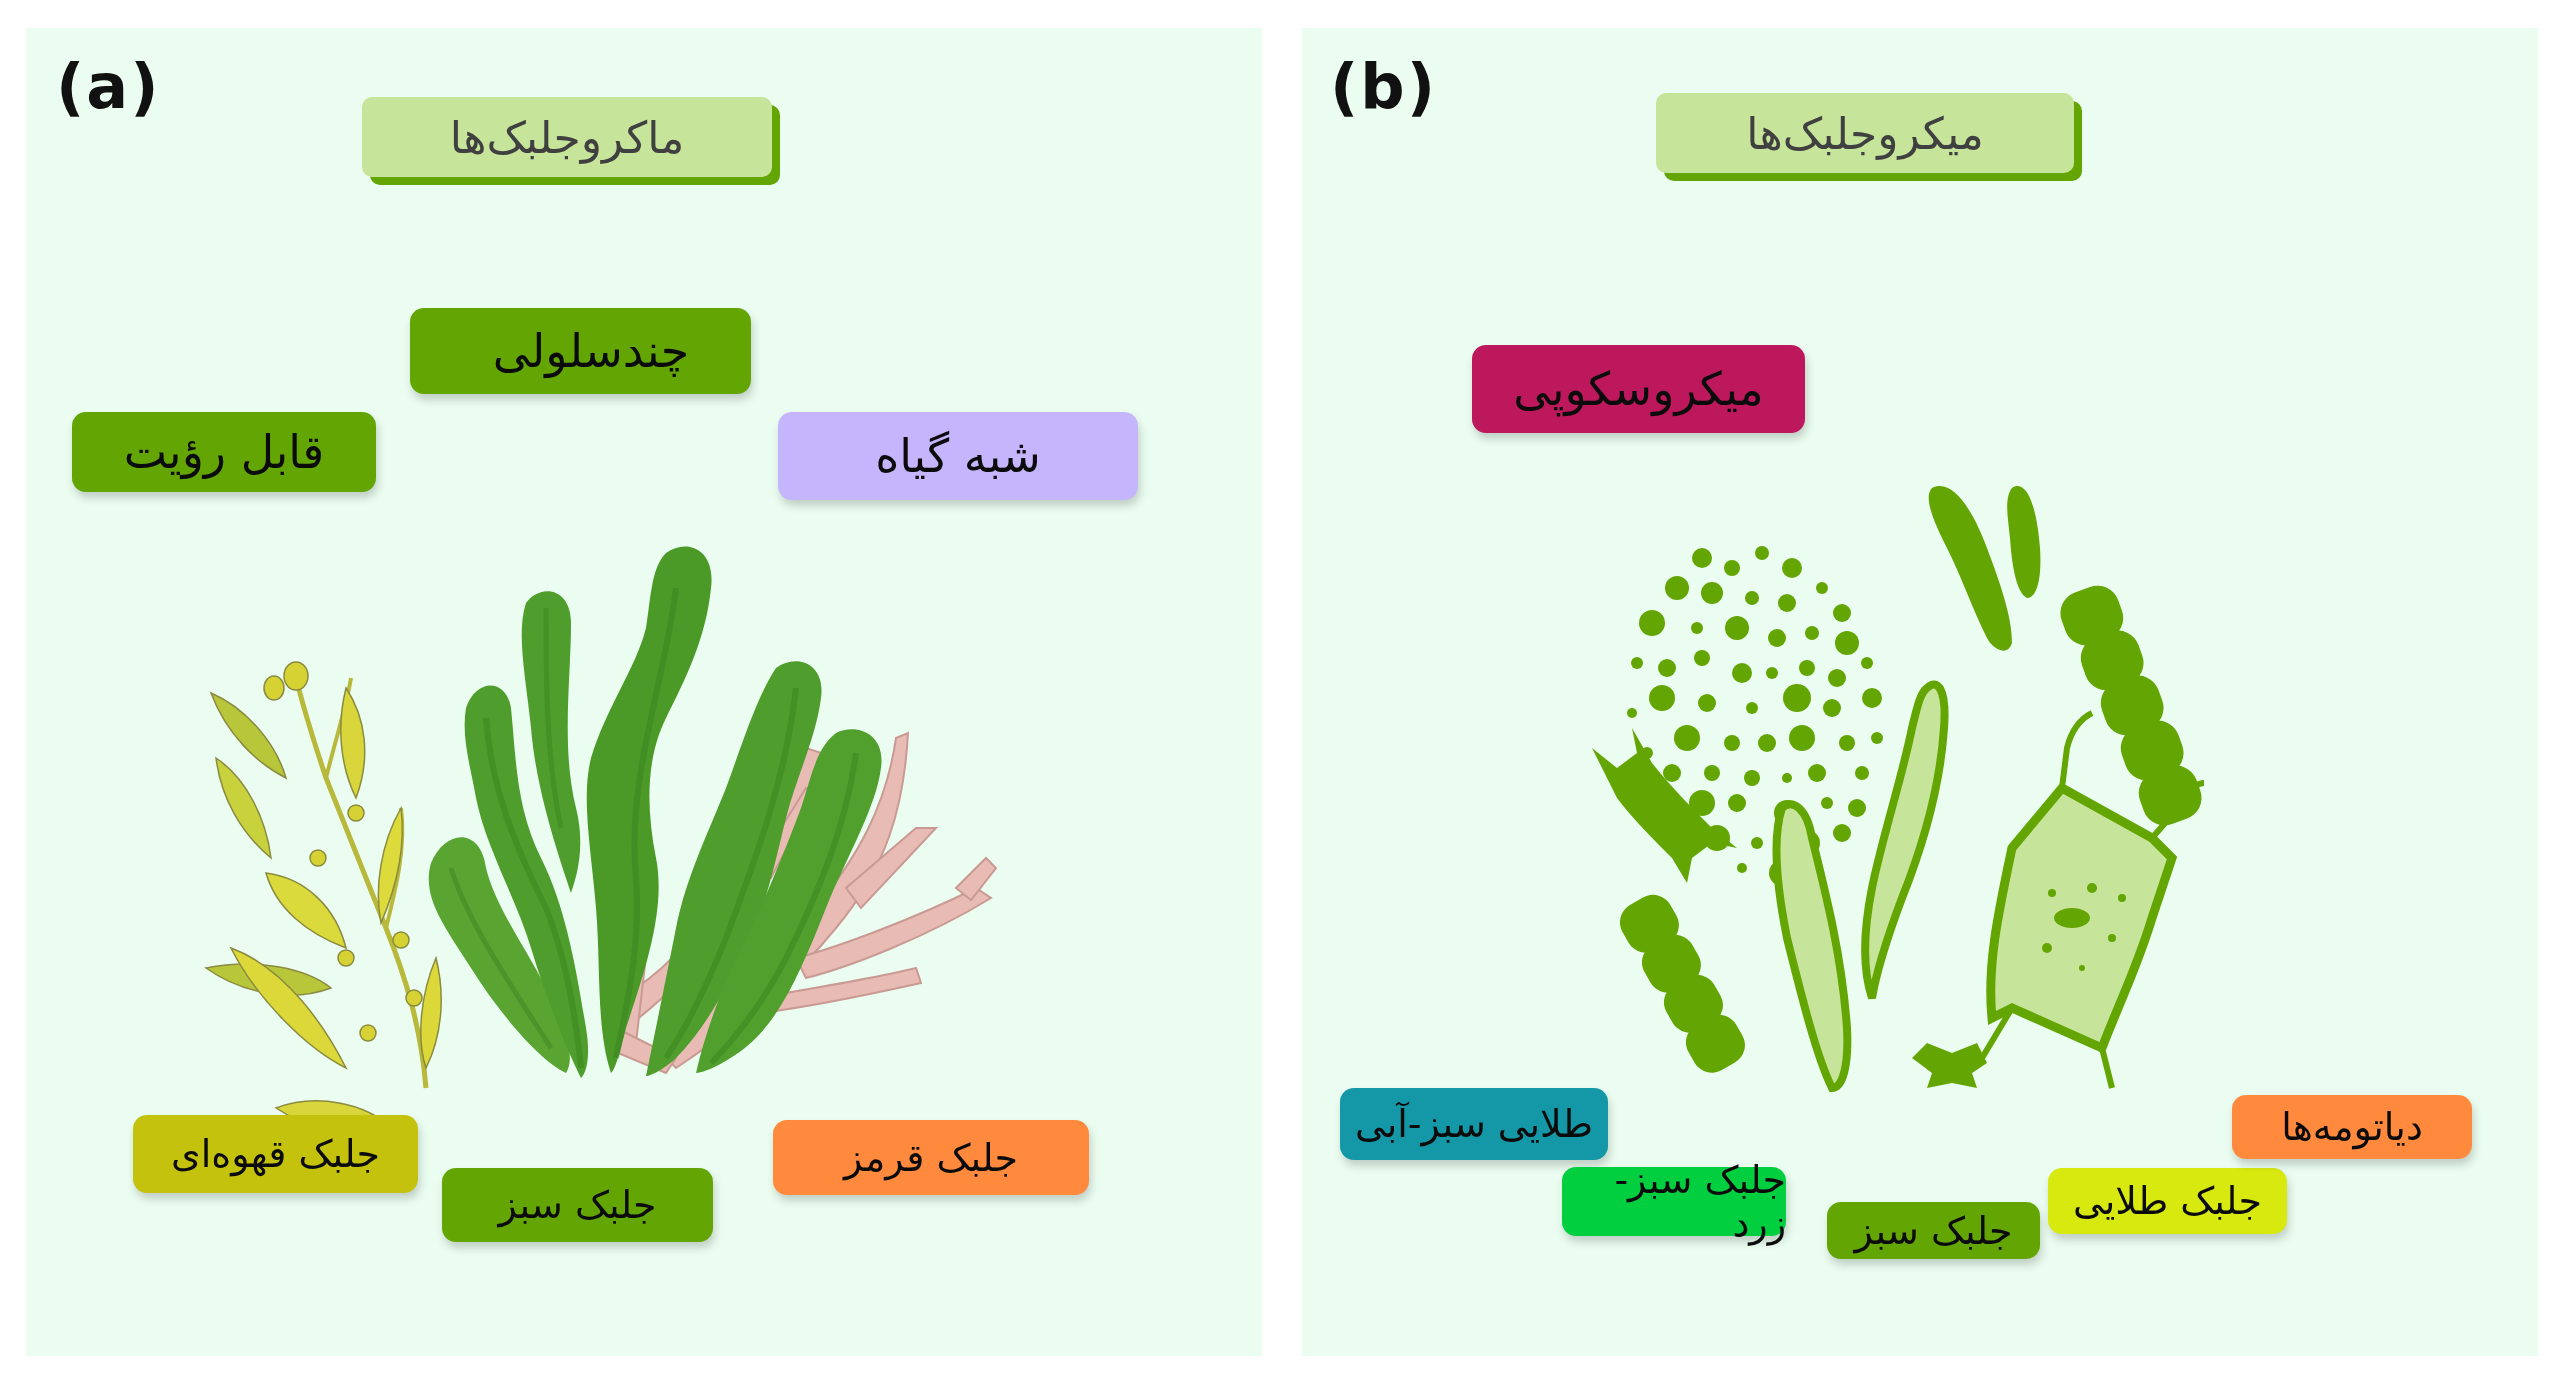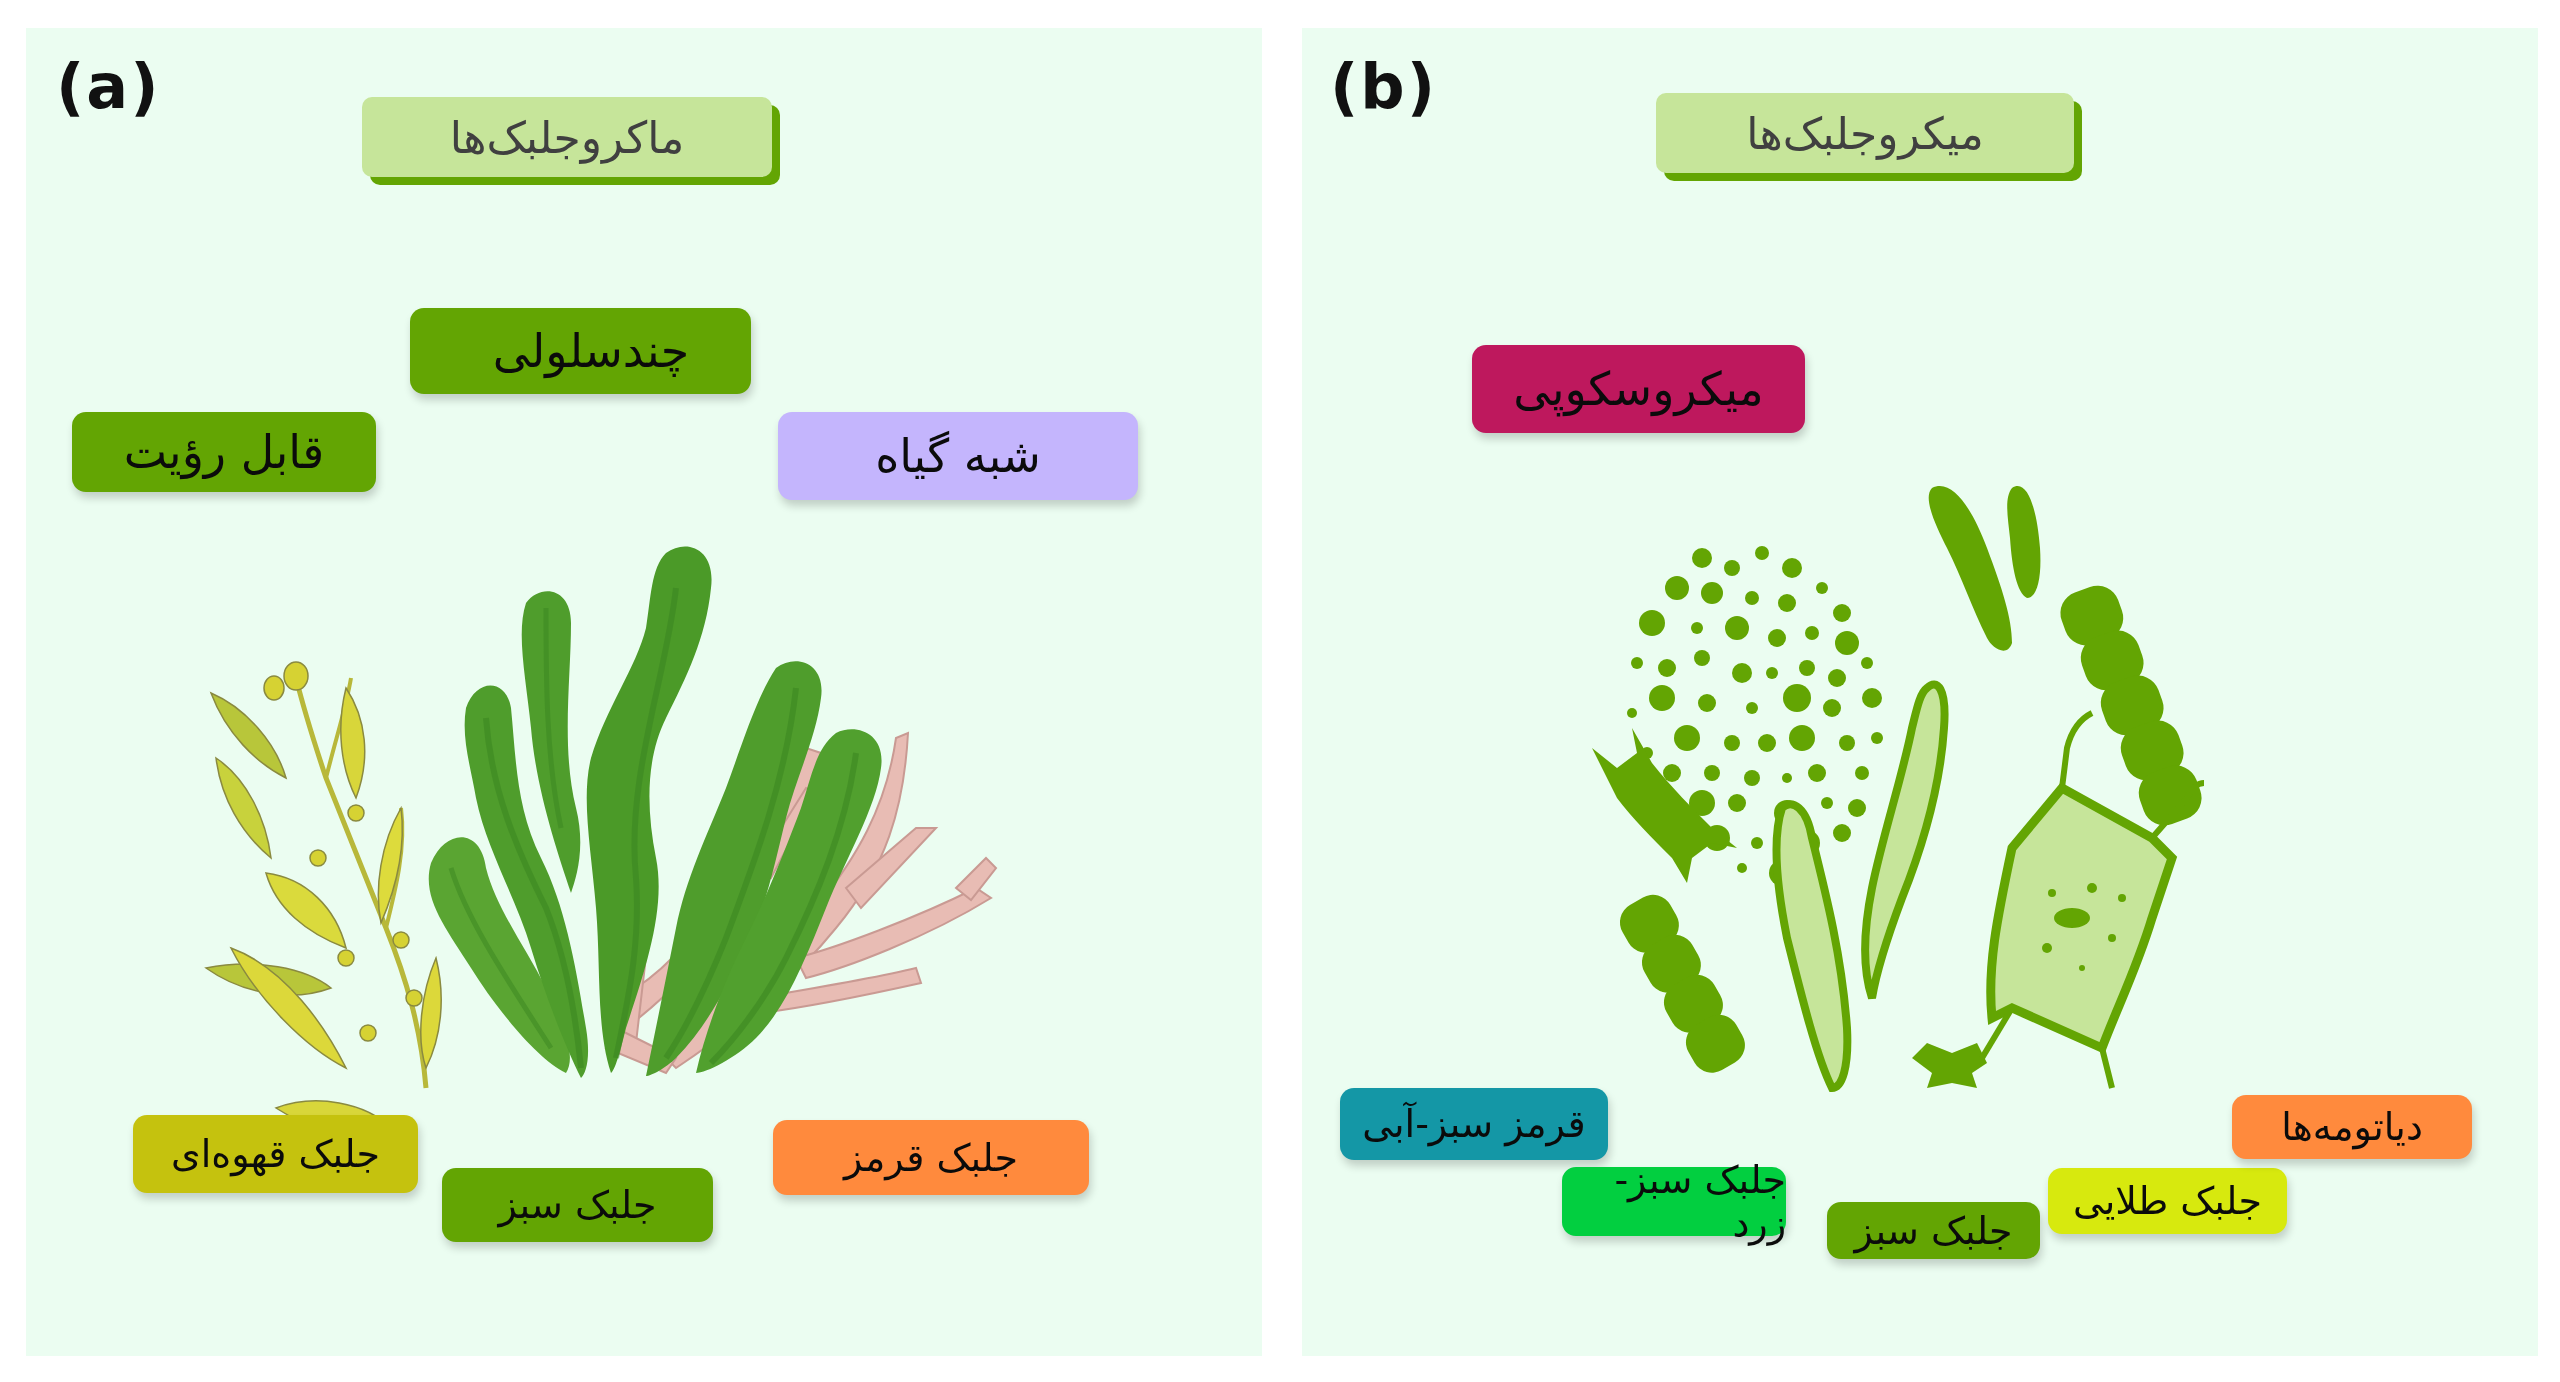--- a/index.html
+++ b/index.html
@@ -200,18 +200,18 @@
       <ellipse cx="480" cy="420" rx="18" ry="10" fill="#63a503"></ellipse>
       <circle cx="500" cy="390" r="5" fill="#63a503"></circle>
         <circle cx="460" cy="395" r="4" fill="#63a503"></circle>
       <circle cx="520" cy="440" r="4" fill="#63a503"></circle>
         <circle cx="455" cy="450" r="5" fill="#63a503"></circle>
       <circle cx="530" cy="400" r="4" fill="#63a503"></circle>
         <circle cx="490" cy="470" r="3" fill="#63a503"></circle>
     </g>
   </svg>
 
-  <div class="tag small" style="left:38px; top:1060px; width:268px; height:72px; background:#1497a6;">قرمز سبز-آبی</div>
+  <div class="tag small" style="left:38px; top:1060px; width:268px; height:72px; background:#1497a6;">طلایی سبز-آبی</div>
   <div class="tag small" style="left:260px; top:1139px; width:224px; height:69px; background:#02cf40;">جلبک سبز-زرد</div>
   <div class="tag small" style="left:525px; top:1174px; width:213px; height:57px; background:#63a503;">جلبک سبز</div>
   <div class="tag small" style="left:746px; top:1140px; width:239px; height:66px; background:#d7e90e;">جلبک طلایی</div>
   <div class="tag small" style="left:930px; top:1067px; width:240px; height:64px; background:#ff8a3d;">دیاتومه‌ها</div>
 </div>
 
 </body></html>

